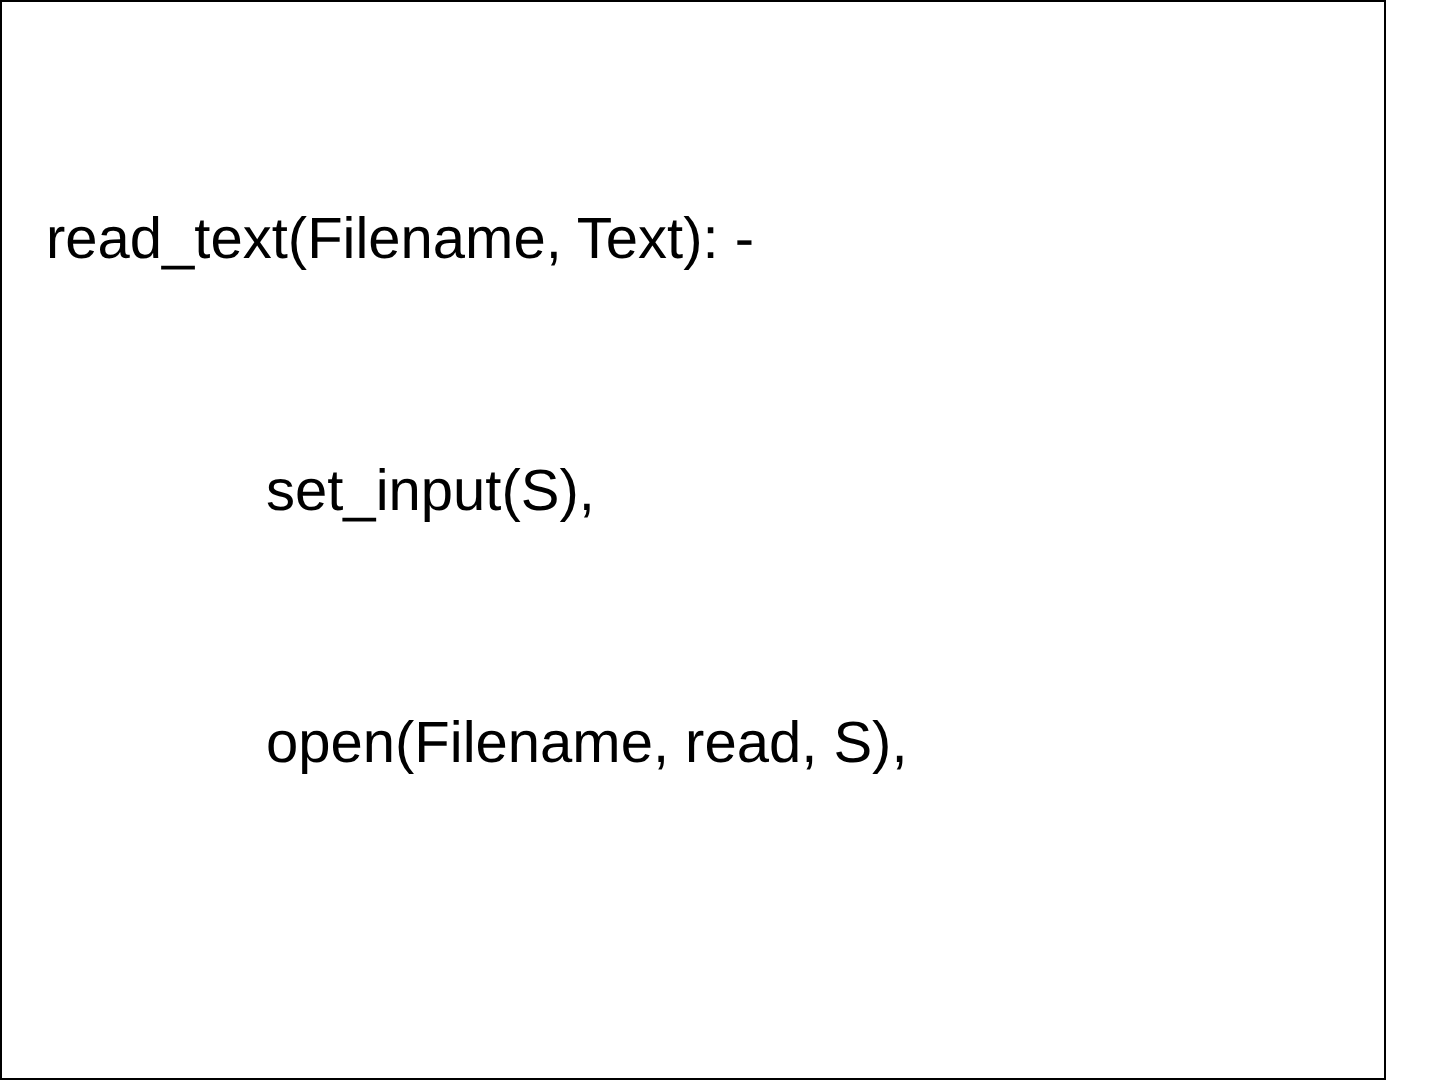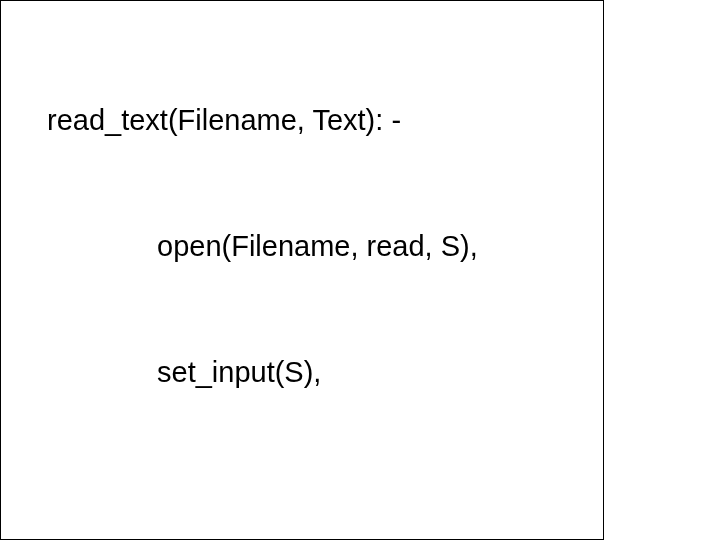--- a/index.html
+++ b/index.html
@@ -5,38 +5,38 @@
   html, body {
     margin: 0;
     padding: 0;
     width: 720px;
     height: 540px;
     background: #ffffff;
     font-family: Arial, Helvetica, sans-serif;
   }
   .container {
     box-sizing: border-box;
-    width: 604px;
+    width: 693px;
     height: 540px;
-    padding: 14px 0 0 46px;
+    padding: 14px 0 0 22px;
     border: 1px solid #000;
   }
   .code {
     font-size: 29px;
     line-height: 1.45;
     color: #000;
     white-space: pre;
   }
   .indent {
     padding-left: 110px;
   }
 </style>
 </head>
 <body>
 
 <div class="container">
   <div class="code">
     <div>read_text(Filename, Text): -</div>
+    <div class="indent">set_input(S),</div>
     <div class="indent">open(Filename, read, S),</div>
-    <div class="indent">set_input(S),</div>
     
   </div>
 </div>
 
 </body></html>

